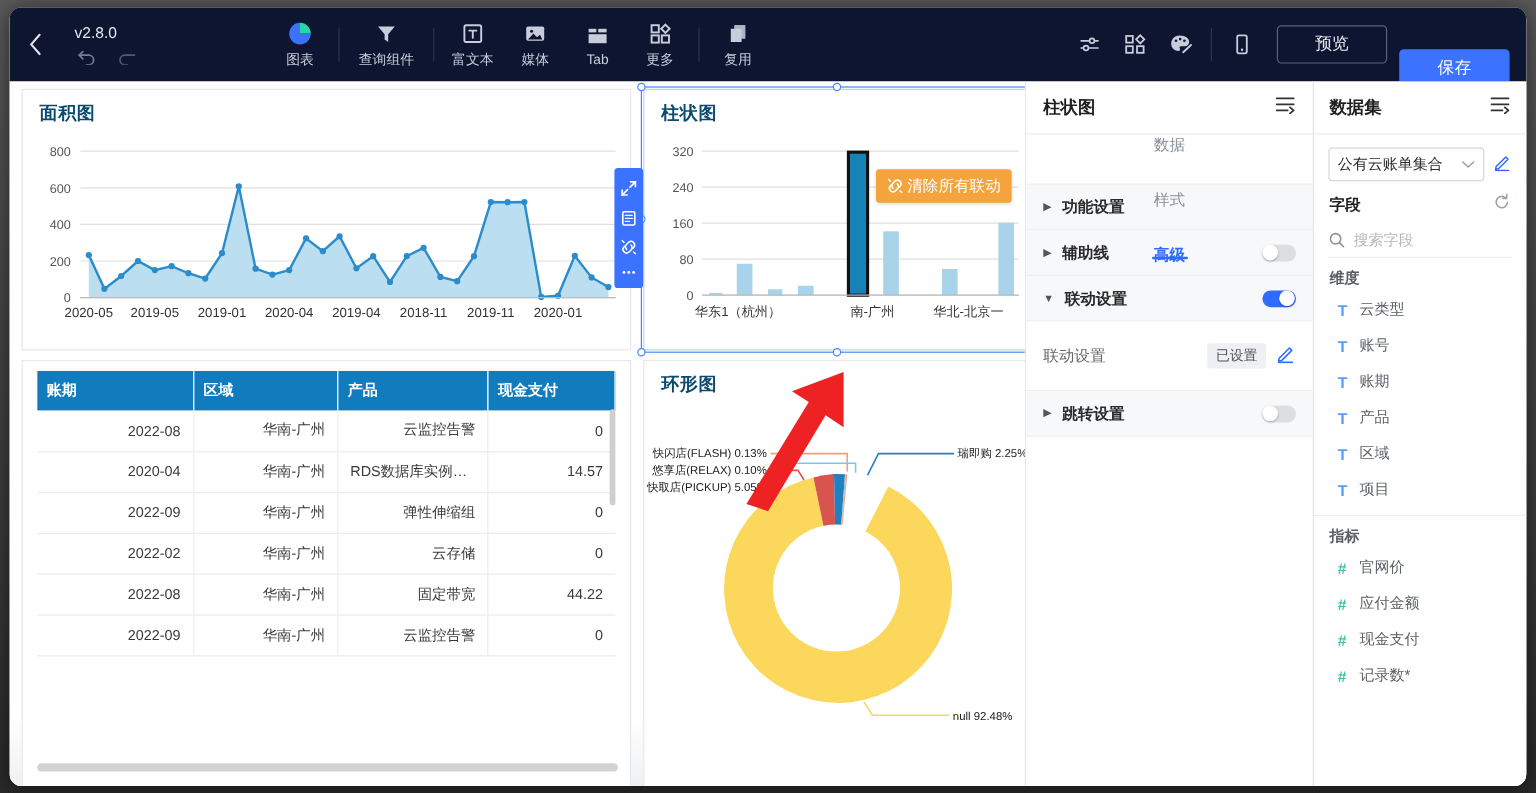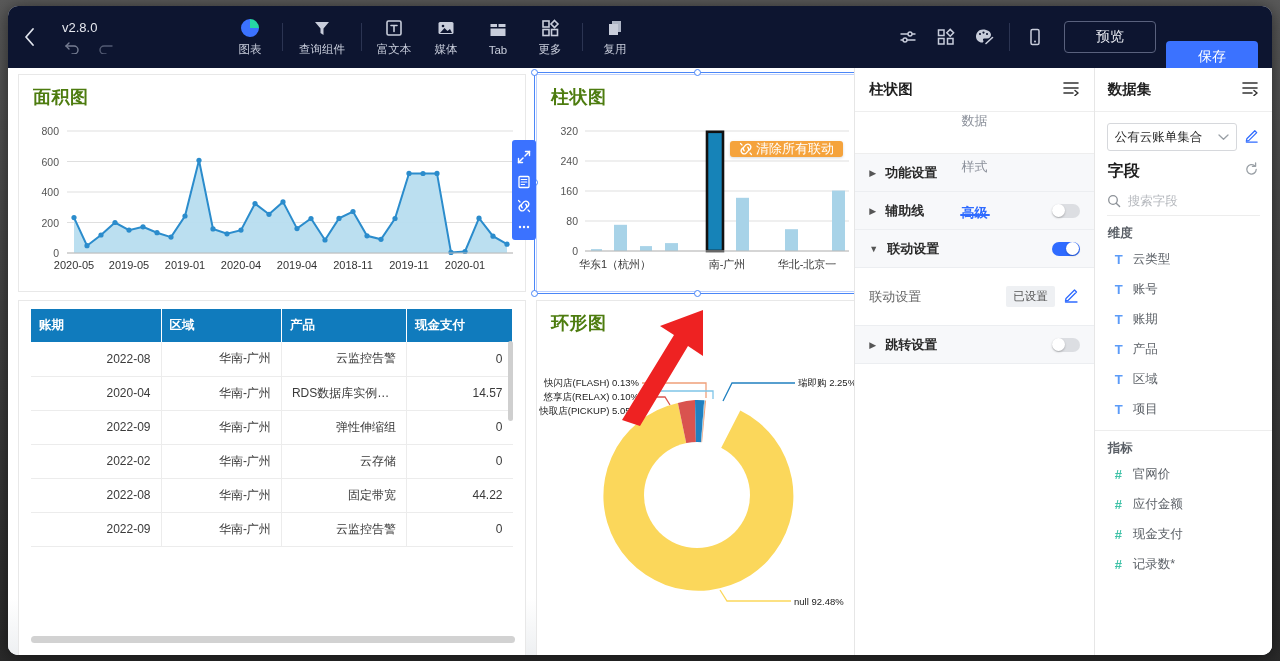--- a/index.html
+++ b/index.html
@@ -106,21 +106,21 @@
     background: linear-gradient(#ffffff 0px, #ffffff 530px, #eef0f2 587px);
     overflow: hidden;
   }
 
   .card {
     position: absolute;
     background: #fff;
     border: 1px solid #e8e8e8;
   }
   .card-title {
-    font-size: 18px; font-weight: bold; color: #4d7c0f;
+    font-size: 15px; font-weight: bold; color: #0c4a6e;
     padding: 10px 0 0 14px;
     letter-spacing: .5px;
   }
 
   
   #area-card { left: 10px; top: 6px; width: 508px; height: 218px; }
   
   #table-card { left: 10px; top: 232px; width: 508px; height: 366px; }
   
   #bar-card { left: 528px; top: 6px; width: 324px; height: 218px; border-color:#bcd0ff; }
@@ -152,21 +152,21 @@
     align-items: center; justify-content: space-around;
     padding: 5px 0;
     z-index: 30;
   }
   .float-tb div { cursor: pointer; line-height: 0; }
 
   
   .clear-btn {
     position: absolute;
     left: 722px; top: 73px;
-    height: 16px;
+    height: 28px;
     background: #f5a33c;
     border-radius: 3px;
     display: flex; align-items: center; gap: 3px;
     padding: 0 9px;
     color: #fff; font-size: 13px;
     cursor: pointer;
     z-index: 31;
     box-shadow: 0 1px 3px rgba(0,0,0,.15);
   }
 
@@ -261,21 +261,21 @@
     padding: 0 13px; border-bottom: 1px solid #eee;
   }
   .ds-head .t { font-size: 14.5px; font-weight: bold; color: #1f1f1f; }
   .ds-sel-row { display: flex; align-items: center; gap: 7px; padding: 11px 12px 4px 12px; }
   .ds-select {
     flex: 1; height: 28px; border: 1px solid #d6d8dc; border-radius: 3px;
     display: flex; align-items: center; padding: 0 7px;
     font-size: 12.5px; color: #2b2b2b; cursor: pointer; justify-content: space-between;
   }
   .ds-fieldhdr { display: flex; align-items: center; justify-content: space-between; padding: 6px 13px 2px 13px; }
-  .ds-fieldhdr .t { font-size: 16px; font-weight: bold; color: #1f1f1f; }
+  .ds-fieldhdr .t { font-size: 13px; font-weight: bold; color: #1f1f1f; }
   .ds-search {
     display: flex; align-items: center; gap: 7px;
     margin: 4px 12px 0 12px; height: 28px;
     border-bottom: 1px solid #ededed; padding-bottom: 2px;
   }
   .ds-search input {
     border: none; outline: none; font-size: 12.5px; color: #333;
     width: 120px; font-family: "Liberation Sans", sans-serif; background: transparent;
   }
   .ds-search input::placeholder { color: #b5b8bd; }

